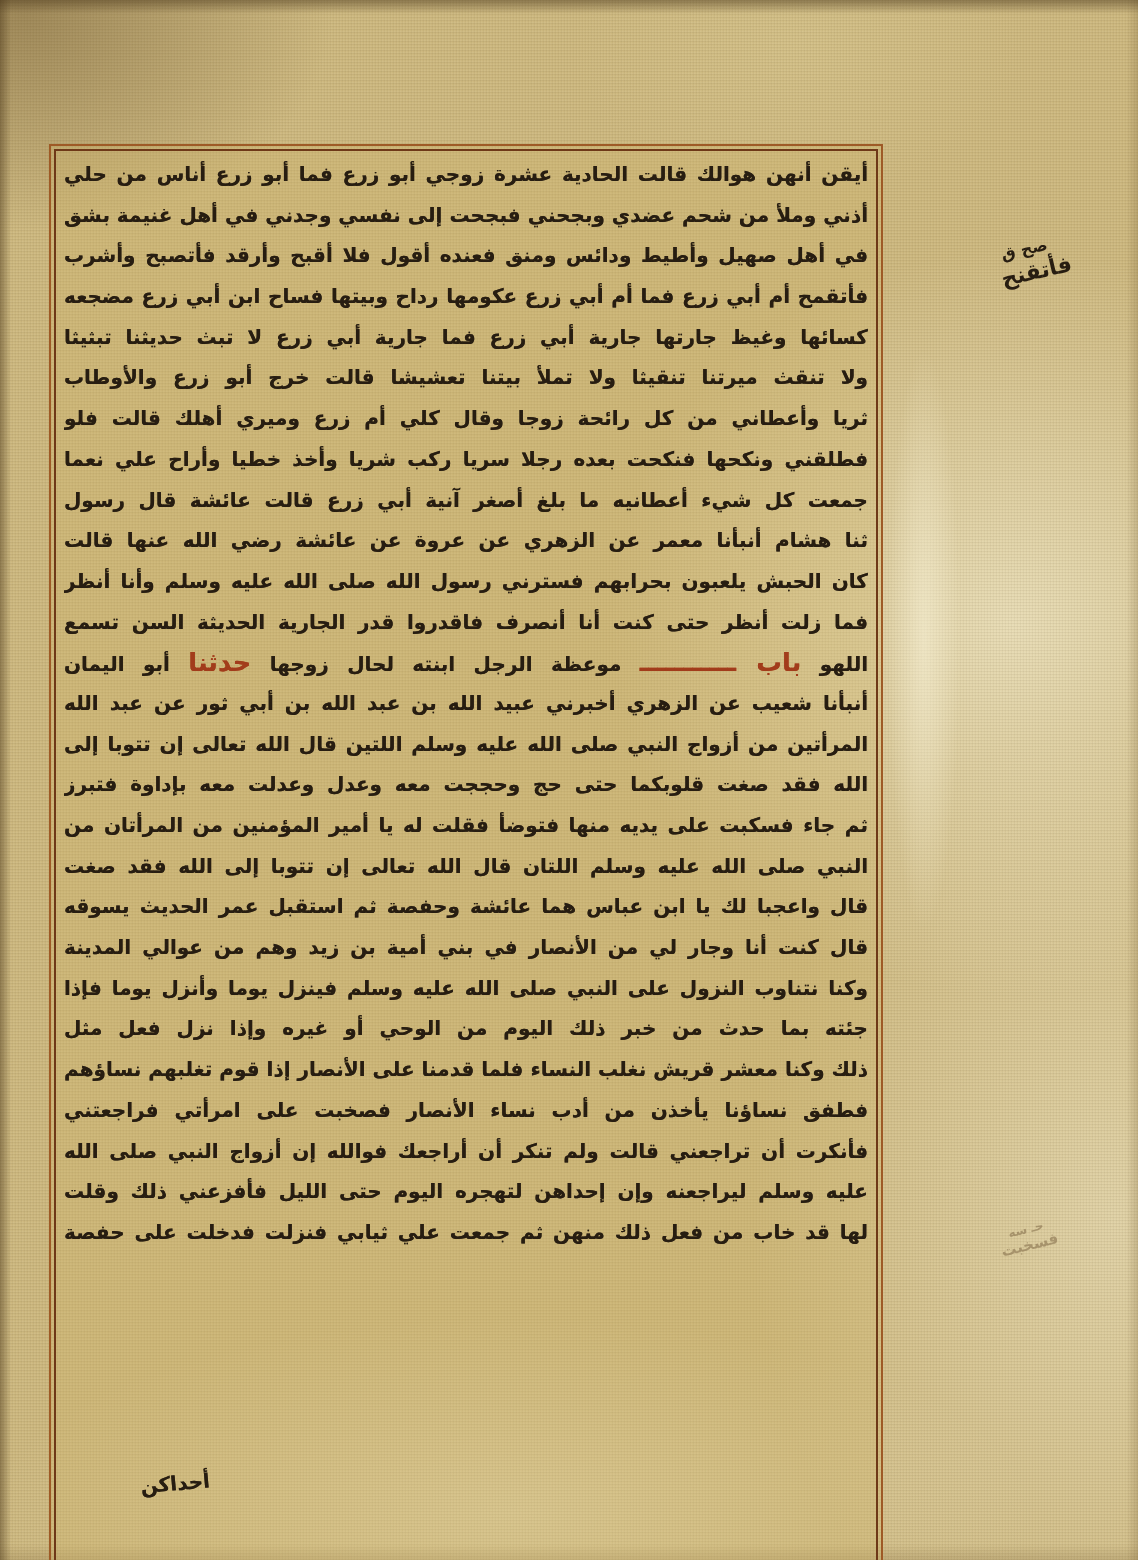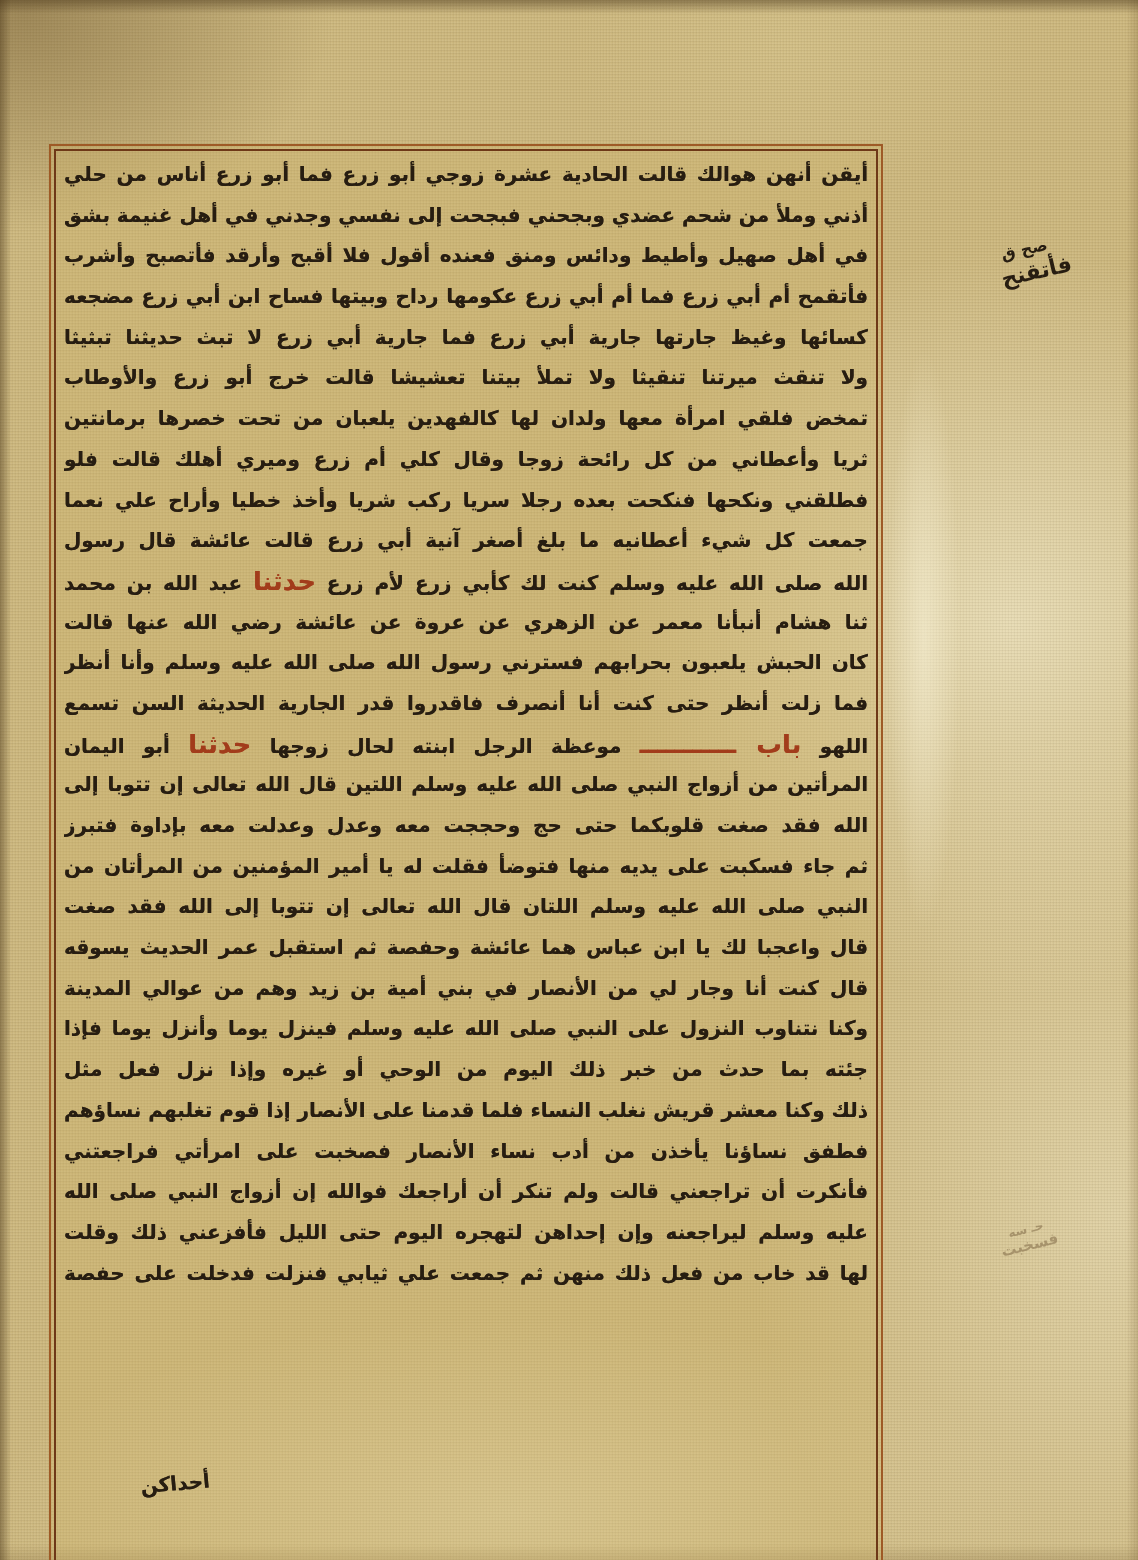--- a/index.html
+++ b/index.html
@@ -64,29 +64,28 @@
 
   <div class="frame">
     <div class="frame-inner"></div>
     <div class="textblock">
         <div class="line"><span class="seg-ink">أيقن أنهن هوالك قالت الحادية عشرة زوجي أبو زرع فما أبو زرع أناس من حلي</span></div>
         <div class="line"><span class="seg-ink">أذني وملأ من شحم عضدي وبجحني فبجحت إلى نفسي وجدني في أهل غنيمة بشق فجعلني</span></div>
         <div class="line"><span class="seg-ink">في أهل صهيل وأطيط ودائس ومنق فعنده أقول فلا أقبح وأرقد فأتصبح وأشرب</span></div>
         <div class="line"><span class="seg-ink">فأتقمح أم أبي زرع فما أم أبي زرع عكومها رداح وبيتها فساح ابن أبي زرع مضجعه كمسل</span></div>
         <div class="line"><span class="seg-ink">كسائها وغيظ جارتها جارية أبي زرع فما جارية أبي زرع لا تبث حديثنا تبثيثا</span></div>
         <div class="line"><span class="seg-ink">ولا تنقث ميرتنا تنقيثا ولا تملأ بيتنا تعشيشا قالت خرج أبو زرع والأوطاب</span></div>
-        <div class="line"><span class="seg-ink">تمخض فلقي امرأة معها ولدان لها كالفهدين يلعبان من تحت خصرها برمانتين</span></div>
         <div class="line"><span class="seg-ink">ثريا وأعطاني من كل رائحة زوجا وقال كلي أم زرع وميري أهلك قالت فلو</span></div>
         <div class="line"><span class="seg-ink">فطلقني ونكحها فنكحت بعده رجلا سريا ركب شريا وأخذ خطيا وأراح علي نعما</span></div>
         <div class="line"><span class="seg-ink">جمعت كل شيء أعطانيه ما بلغ أصغر آنية أبي زرع قالت عائشة قال رسول</span></div>
-        <div class="line"><span class="seg-ink">الله صلى الله عليه وسلم كنت لك كأبي زرع لأم زرع </span><span class="seg-rubric">حدثنا</span><span class="seg-ink"> عبد الله بن محمد</span></div>
         <div class="line"><span class="seg-ink">ثنا هشام أنبأنا معمر عن الزهري عن عروة عن عائشة رضي الله عنها قالت</span></div>
         <div class="line"><span class="seg-ink">كان الحبش يلعبون بحرابهم فسترني رسول الله صلى الله عليه وسلم وأنا أنظر</span></div>
         <div class="line"><span class="seg-ink">فما زلت أنظر حتى كنت أنا أنصرف فاقدروا قدر الجارية الحديثة السن تسمع</span></div>
         <div class="line"><span class="seg-ink">اللهو </span><span class="seg-rubric">باب ـــــــــــ</span><span class="seg-ink"> موعظة الرجل ابنته لحال زوجها </span><span class="seg-rubric">حدثنا</span><span class="seg-ink"> أبو اليمان</span></div>
+        <div class="line"><span class="seg-ink">أنبأنا شعيب عن الزهري أخبرني عبيد الله بن عبد الله بن أبي ثور عن عبد الله</span></div>
         <div class="line"><span class="seg-ink">المرأتين من أزواج النبي صلى الله عليه وسلم اللتين قال الله تعالى إن تتوبا إلى</span></div>
         <div class="line"><span class="seg-ink">الله فقد صغت قلوبكما حتى حج وحججت معه وعدل وعدلت معه بإداوة فتبرز</span></div>
         <div class="line"><span class="seg-ink">ثم جاء فسكبت على يديه منها فتوضأ فقلت له يا أمير المؤمنين من المرأتان من أزواج</span></div>
         <div class="line"><span class="seg-ink">النبي صلى الله عليه وسلم اللتان قال الله تعالى إن تتوبا إلى الله فقد صغت قلوبكما</span></div>
         <div class="line"><span class="seg-ink">قال واعجبا لك يا ابن عباس هما عائشة وحفصة ثم استقبل عمر الحديث يسوقه</span></div>
         <div class="line"><span class="seg-ink">قال كنت أنا وجار لي من الأنصار في بني أمية بن زيد وهم من عوالي المدينة</span></div>
         <div class="line"><span class="seg-ink">وكنا نتناوب النزول على النبي صلى الله عليه وسلم فينزل يوما وأنزل يوما فإذا نزلت</span></div>
         <div class="line"><span class="seg-ink">جئته بما حدث من خبر ذلك اليوم من الوحي أو غيره وإذا نزل فعل مثل</span></div>
         <div class="line"><span class="seg-ink">ذلك وكنا معشر قريش نغلب النساء فلما قدمنا على الأنصار إذا قوم تغلبهم نساؤهم</span></div>
         <div class="line"><span class="seg-ink">فطفق نساؤنا يأخذن من أدب نساء الأنصار فصخبت على امرأتي فراجعتني</span></div>

